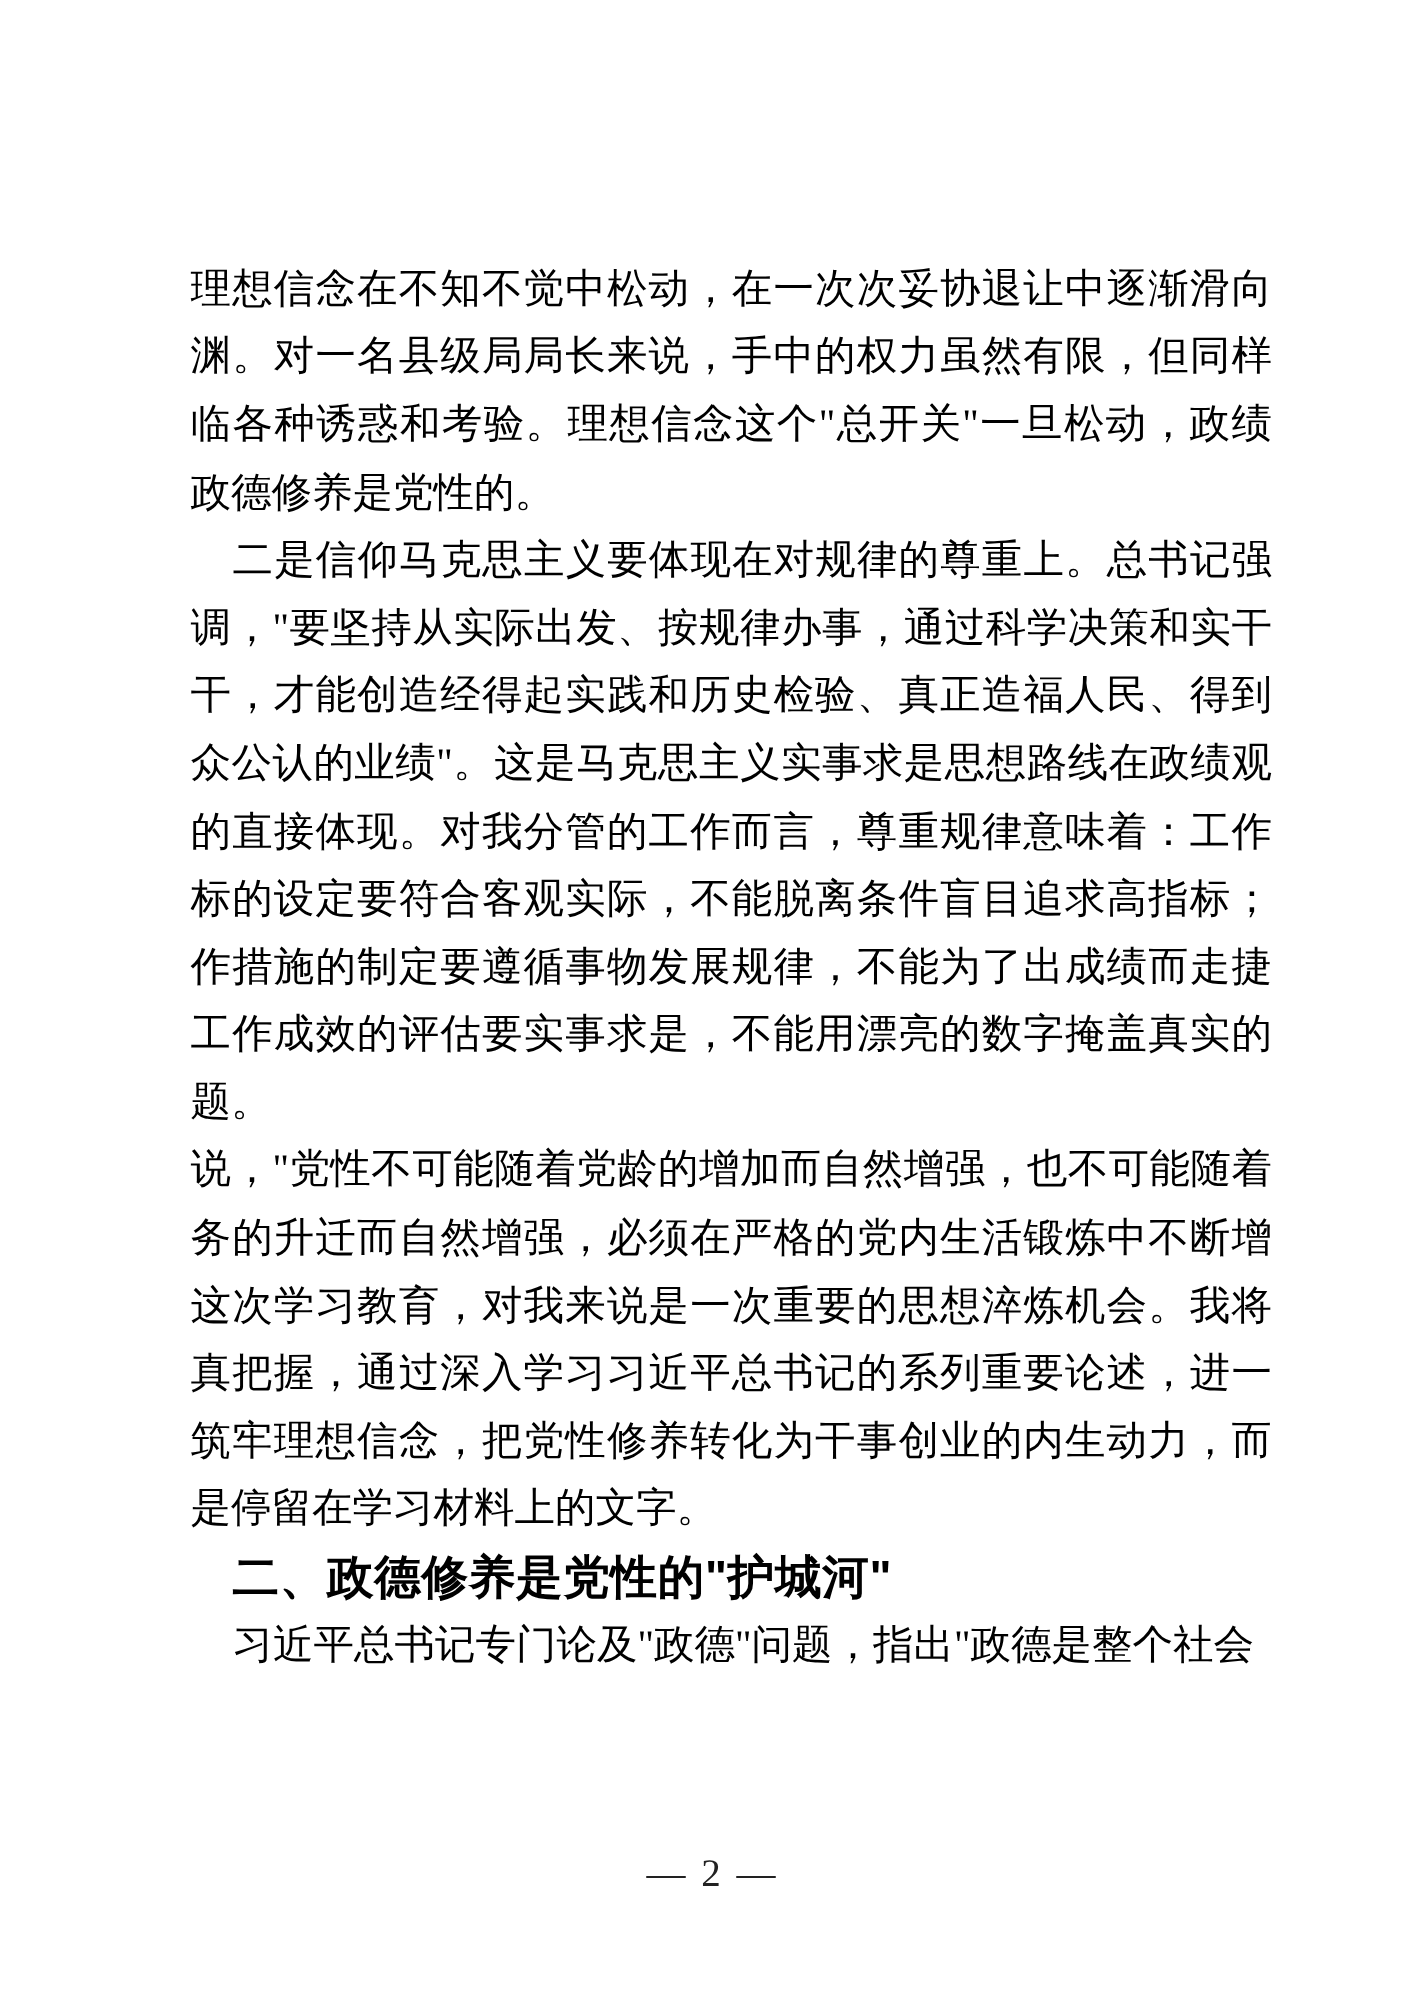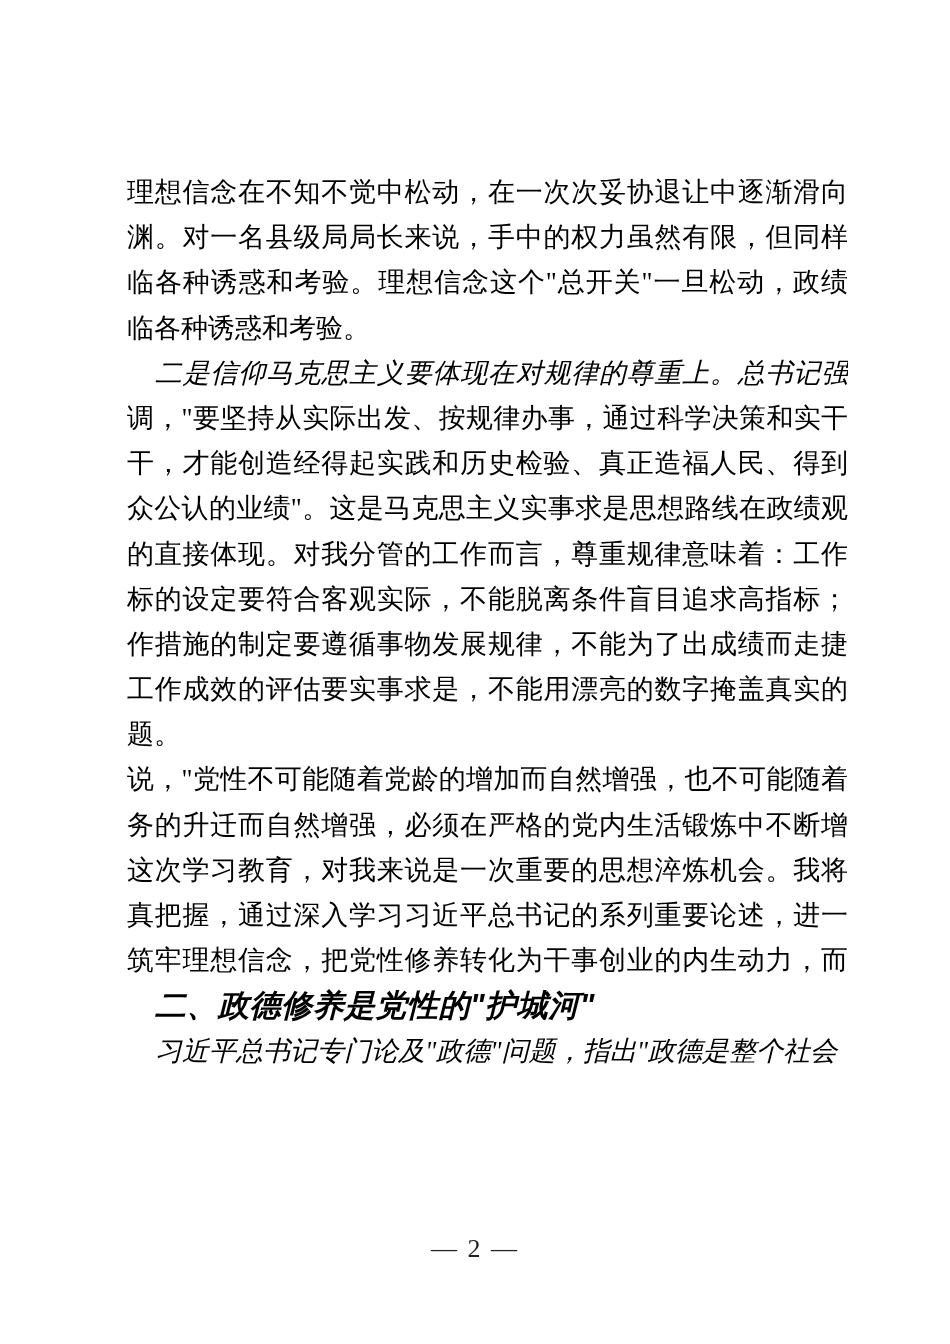--- a/index.html
+++ b/index.html
@@ -27,21 +27,20 @@
     line-height: 45.2px;
     font-size: 27px;
     color: #000000;
     text-align: justify;
     text-align-last: justify;
     overflow: hidden;
     white-space: normal;
   }
   .line.indent {
     padding-left: 28px;
-    font-style: italic;
   }
   .line.para-last {
     text-align-last: left;
   }
   .line.heading {
     font-family: "Liberation Sans", sans-serif;
     font-weight: 700;
     font-size: 31px;
     letter-spacing: 0.5px;
     text-align-last: left;
@@ -60,34 +59,35 @@
 </style>
 </head>
 <body>
 
 <div class="page">
   <div class="textblock">
 
   <div class="line">理想信念在不知不觉中松动，在一次次妥协退让中逐渐滑向深</div>
       <div class="line">渊。对一名县级局局长来说，手中的权力虽然有限，但同样面</div>
       <div class="line">临各种诱惑和考验。理想信念这个"总开关"一旦松动，政绩观</div>
-      <div class="line para-last">临各种诱惑和考验。</div>
+      <div class="line para-last">政德修养是党性的。</div>
       <div class="line indent">二是信仰马克思主义要体现在对规律的尊重上。总书记强</div>
       <div class="line">调，"要坚持从实际出发、按规律办事，通过科学决策和实干苦</div>
       <div class="line">干，才能创造经得起实践和历史检验、真正造福人民、得到群</div>
       <div class="line">众公认的业绩"。这是马克思主义实事求是思想路线在政绩观上</div>
       <div class="line">的直接体现。对我分管的工作而言，尊重规律意味着：工作目</div>
       <div class="line">标的设定要符合客观实际，不能脱离条件盲目追求高指标；工</div>
       <div class="line">作措施的制定要遵循事物发展规律，不能为了出成绩而走捷径；</div>
       <div class="line">工作成效的评估要实事求是，不能用漂亮的数字掩盖真实的问</div>
       <div class="line para-last">题。</div>
       <div class="line">说，"党性不可能随着党龄的增加而自然增强，也不可能随着职</div>
       <div class="line">务的升迁而自然增强，必须在严格的党内生活锻炼中不断增强"。</div>
       <div class="line">这次学习教育，对我来说是一次重要的思想淬炼机会。我将认</div>
       <div class="line">真把握，通过深入学习习近平总书记的系列重要论述，进一步</div>
       <div class="line">筑牢理想信念，把党性修养转化为干事创业的内生动力，而不</div>
+      <div class="line para-last">是停留在学习材料上的文字。</div>
       <div class="line heading indent para-last">二、政德修养是党性的"护城河"</div>
       <div class="line indent para-last">习近平总书记专门论及"政德"问题，指出"政德是整个社会</div>
     </div>
   <div class="footer">
     <span>— 2 —</span>
   </div>
 </div>
 
 </body></html>

